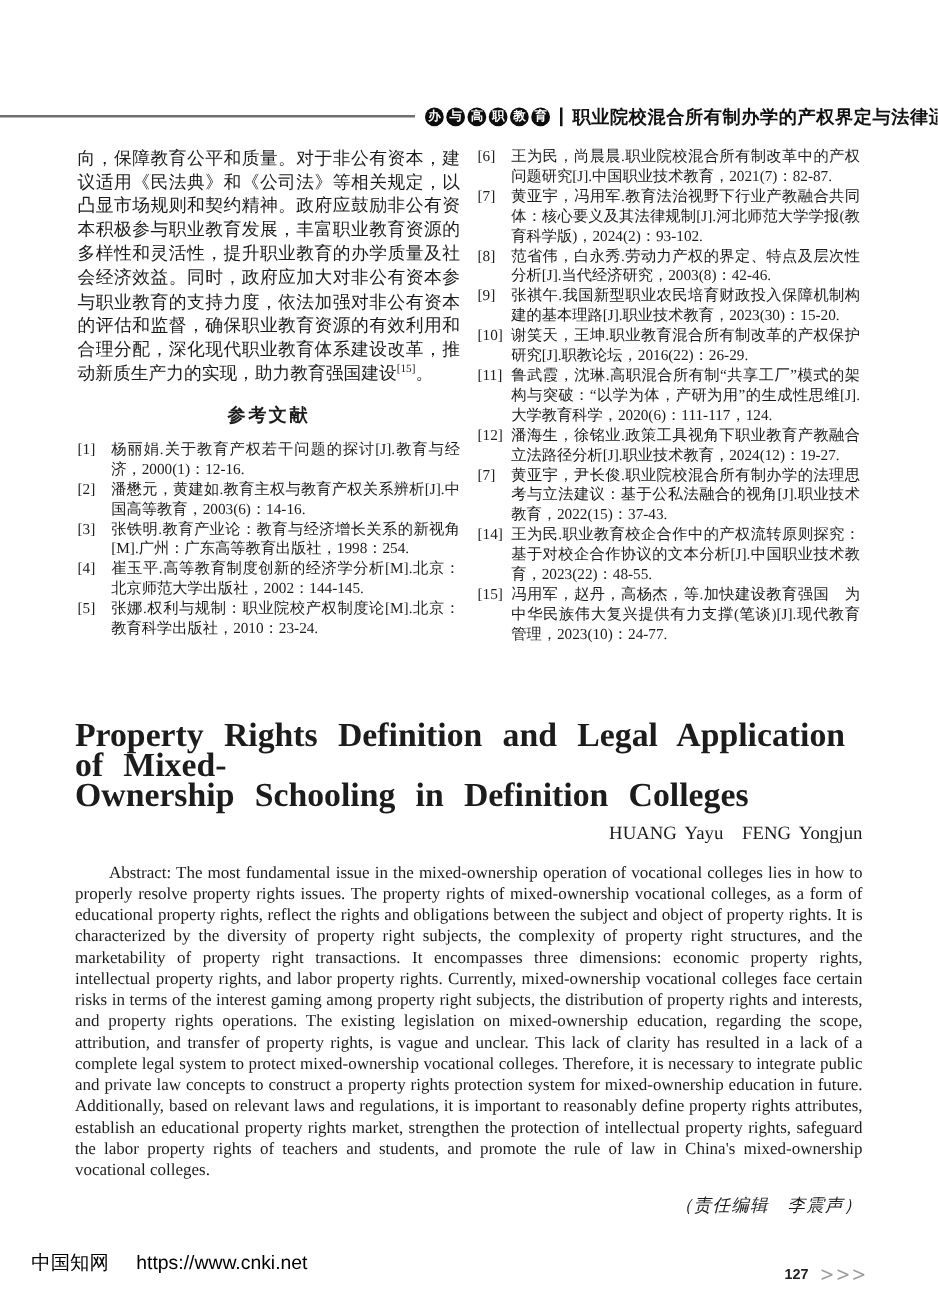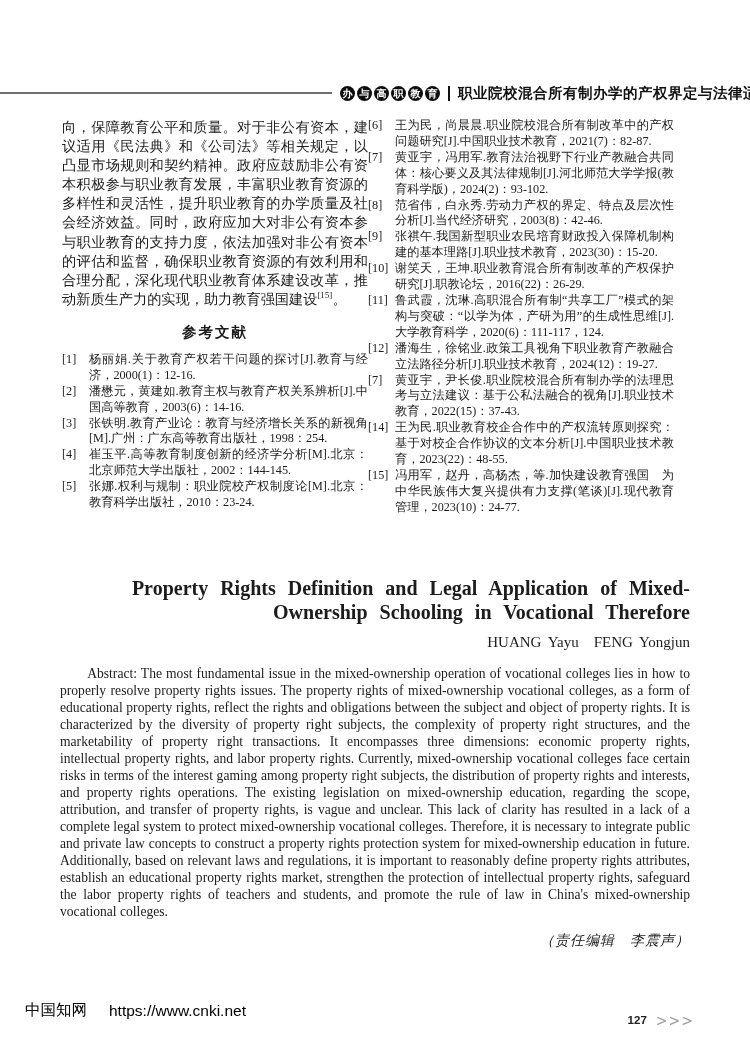--- a/index.html
+++ b/index.html
@@ -12,33 +12,33 @@
   .header-rule{flex:none;width:332px;height:2px;background:#6f6f6f;}
   .badge{display:flex;gap:2px;margin-left:8px;flex:none;}
   .badge-char{width:15px;height:15px;border-radius:50%;background:#0d0d0d;color:#fff;
               font-family:"Liberation Sans","DejaVu Sans",sans-serif;font-weight:bold;
               font-size:10px;line-height:15px;text-align:center;}
   .header-divider{width:2px;height:15px;background:#111;margin:0 8px;flex:none;}
   .header-title{font-family:"Liberation Sans","DejaVu Sans",sans-serif;font-weight:bold;
                 font-size:14.5px;color:#111;letter-spacing:0.5px;white-space:nowrap;}
 
   
-  .columns{position:absolute;top:118px;left:62px;width:626px;display:flex;}
+  .columns{position:absolute;top:118px;left:62px;width:626px;display:flex;gap:14px;}
   .col{width:306px;}
   .body-par{font-size:14.2px;line-height:19.1px;text-align:justify;margin:0;}
   .body-par sup{font-size:9px;vertical-align:super;line-height:0;}
   .refs-heading{font-family:"Liberation Sans","DejaVu Sans",sans-serif;font-weight:bold;
                 font-size:14.5px;text-align:center;margin:14px 0 10px 0;letter-spacing:2px;}
   .ref{display:flex;font-size:12.2px;line-height:15.9px;}
   .ref-label{flex:none;width:27px;}
   .ref-text{flex:1;text-align:justify;}
 
   
   .english{position:absolute;top:576px;left:60px;width:630px;}
-  .en-title{font-size:20px;line-height:24px;font-weight:bold;text-align:right;
+  .en-title{font-size:27px;line-height:24px;font-weight:bold;text-align:left;
             word-spacing:0.35em;margin:0;}
   .en-authors{text-align:right;font-size:15px;margin:9px 0 0 0;word-spacing:0.2em;}
   .en-abstract{font-size:13.6px;line-height:17px;text-align:justify;text-indent:2em;
                margin:13px 0 0 0;}
   .en-keywords{font-size:13.6px;line-height:17px;text-align:justify;text-indent:2em;margin:0;}
   .editor-note{text-align:right;font-size:14px;font-style:italic;margin:12px 0 0 0;
                letter-spacing:1px;}
 
   
   .page-num-wrap{position:absolute;top:974px;right:56px;display:flex;align-items:center;gap:9px;margin-top:38px;}
@@ -135,21 +135,21 @@
       </div>
       <div class="ref">
         <span class="ref-label">[15]</span>
         <span class="ref-text">冯用军，赵丹，高杨杰，等.加快建设教育强国　为中华民族伟大复兴提供有力支撑(笔谈)[J].现代教育管理，2023(10)：24-77.</span>
       </div>
     </div>
   </div>
 
   <div class="english">
     <h1 class="en-title"><span>Property Rights Definition and Legal Application of Mixed-</span><br>
-        <span>Ownership Schooling in Vocational Therefore</span></h1>
+        <span>Ownership Schooling in Definition Colleges</span></h1>
     <p class="en-authors">HUANG Yayu　FENG Yongjun</p>
     <p class="en-abstract">Abstract: The most fundamental issue in the mixed-ownership operation of vocational colleges lies in how to properly resolve property rights issues. The property rights of mixed-ownership vocational colleges, as a form of educational property rights, reflect the rights and obligations between the subject and object of property rights. It is characterized by the diversity of property right subjects, the complexity of property right structures, and the marketability of property right transactions. It encompasses three dimensions: economic property rights, intellectual property rights, and labor property rights. Currently, mixed-ownership vocational colleges face certain risks in terms of the interest gaming among property right subjects, the distribution of property rights and interests, and property rights operations. The existing legislation on mixed-ownership education, regarding the scope, attribution, and transfer of property rights, is vague and unclear. This lack of clarity has resulted in a lack of a complete legal system to protect mixed-ownership vocational colleges. Therefore, it is necessary to integrate public and private law concepts to construct a property rights protection system for mixed-ownership education in future. Additionally, based on relevant laws and regulations, it is important to reasonably define property rights attributes, establish an educational property rights market, strengthen the protection of intellectual property rights, safeguard the labor property rights of teachers and students, and promote the rule of law in China's mixed-ownership vocational colleges.</p>
     <p class="editor-note">（责任编辑　李震声）</p>
   </div>
 
   <div class="page-num-wrap">
     <span class="page-num">127</span>
     <span class="chevrons">&gt;&gt;&gt;</span>
   </div>
 

